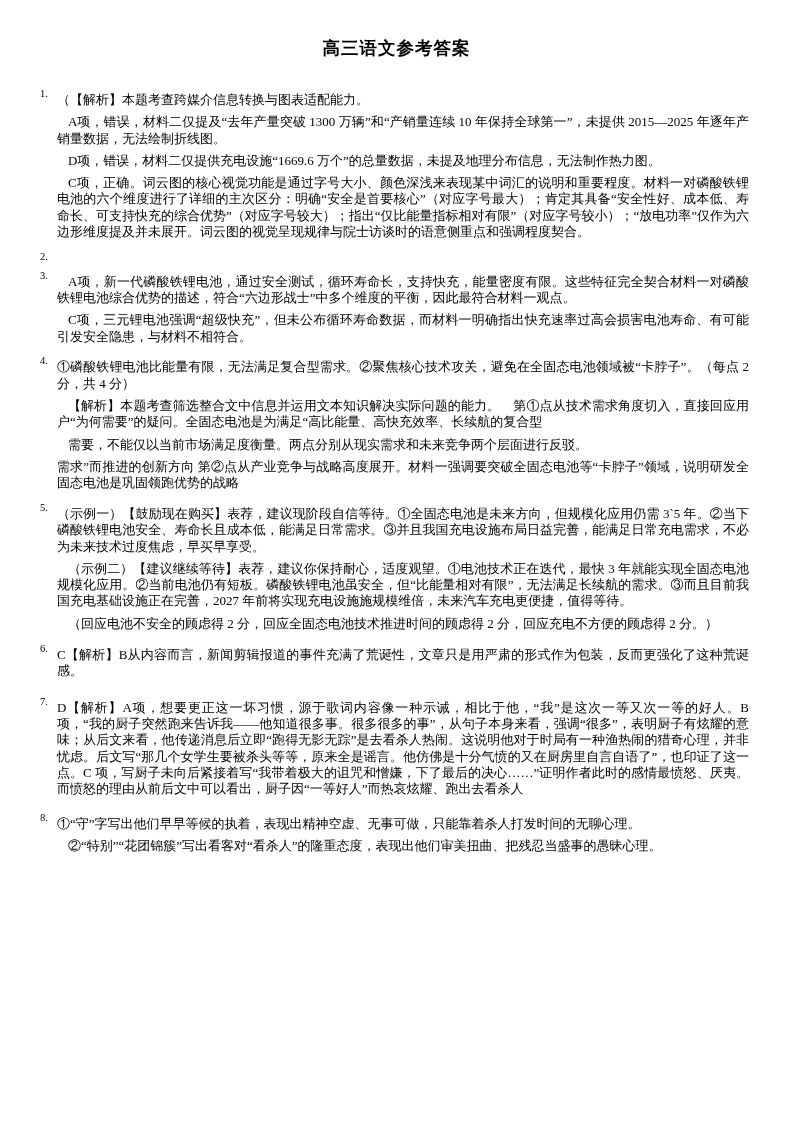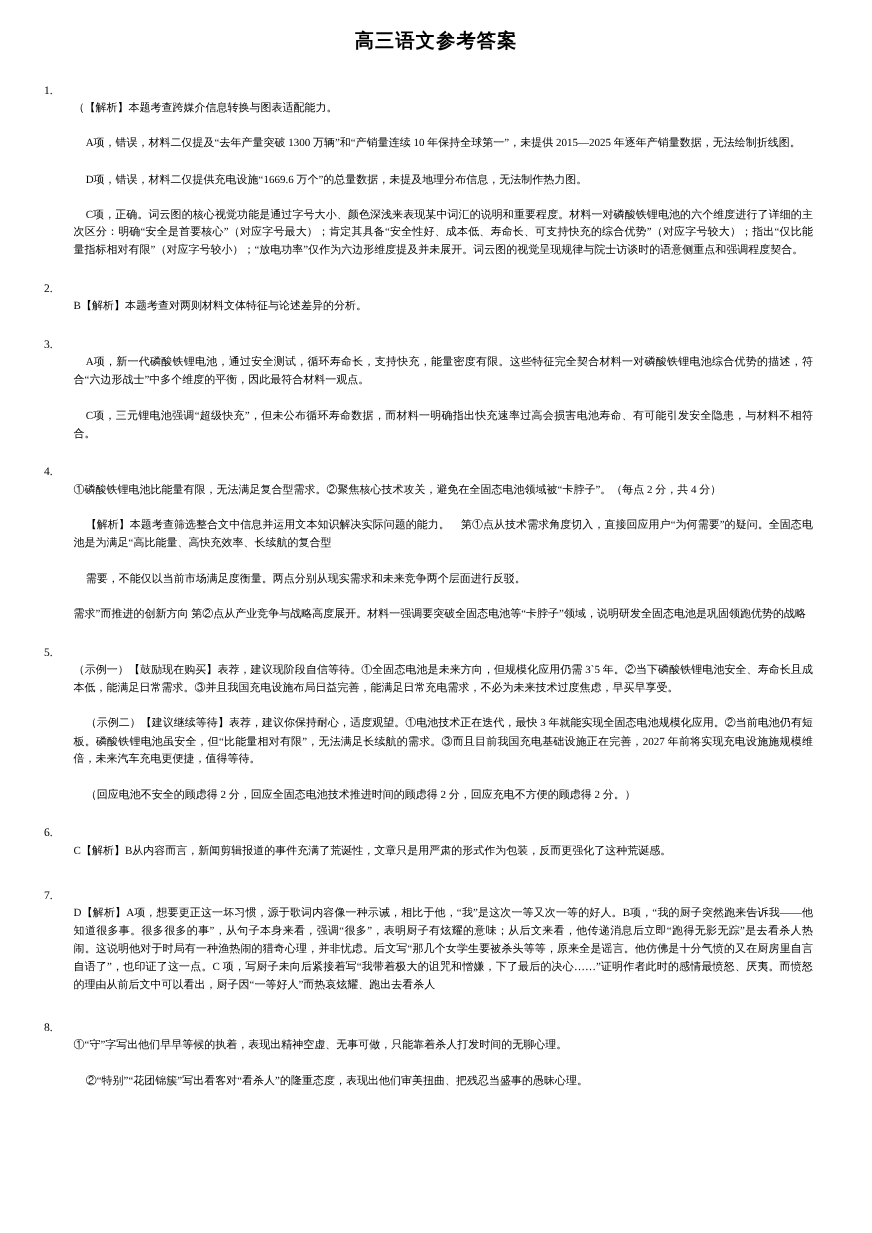--- a/index.html
+++ b/index.html
@@ -20,21 +20,21 @@
     width: 793px;
     height: 1121px;
     padding: 0;
     box-sizing: border-box;
   }
   .title {
     text-align: center;
     font-size: 17.5px;
     font-weight: bold;
     letter-spacing: 1px;
-    margin-top: 25px;
+    margin-top: 36px;
     margin-bottom: 26px;
     font-family: "Liberation Serif", "DejaVu Serif", serif;
   }
   .content {
     padding-left: 40px;
     padding-right: 38px;
   }
   .item {
     display: flex;
     align-items: flex-start;
@@ -45,22 +45,22 @@
     font-size: 10.5px;
     line-height: 16.3px;
     padding-right: 3px;
     white-space: nowrap;
     font-family: "Liberation Serif", "DejaVu Serif", serif;
   }
   .body {
     flex: 1 1 auto;
   }
   p.line {
-    margin: 16px;
-    font-size: 10px;
+    margin: 6px;
+    font-size: 13px;
     line-height: 16.3px;
     text-align: justify;
     text-justify: inter-ideograph;
     font-family: "Liberation Serif", "DejaVu Serif", serif;
   }
   p.ind {
     text-indent: 11px;
   }
   .blk {
     margin-bottom: 2.5px;
@@ -81,21 +81,20 @@
         <p class="line">（【解析】本题考查跨媒介信息转换与图表适配能力。</p>
         <p class="line ind">A项，错误，材料二仅提及“去年产量突破 1300 万辆”和“产销量连续 10 年保持全球第一”，未提供 2015—2025 年逐年产销量数据，无法绘制折线图。</p>
         <p class="line ind">D项，错误，材料二仅提供充电设施“1669.6 万个”的总量数据，未提及地理分布信息，无法制作热力图。</p>
         <p class="line ind">C项，正确。词云图的核心视觉功能是通过字号大小、颜色深浅来表现某中词汇的说明和重要程度。材料一对磷酸铁锂电池的六个维度进行了详细的主次区分：明确“安全是首要核心”（对应字号最大）；肯定其具备“安全性好、成本低、寿命长、可支持快充的综合优势”（对应字号较大）；指出“仅比能量指标相对有限”（对应字号较小）；“放电功率”仅作为六边形维度提及并未展开。词云图的视觉呈现规律与院士访谈时的语意侧重点和强调程度契合。</p>
       </div>
     </div>
 
     <div class="item blk">
       <div class="num">2.</div>
       <div class="body">
-        <p class="line">B【解析】本题考查对两则材料文体特征与论述差异的分析。</p>
       </div>
     </div>
 
     <div class="item blk">
       <div class="num">3.</div>
       <div class="body">
         <p class="line ind">A项，新一代磷酸铁锂电池，通过安全测试，循环寿命长，支持快充，能量密度有限。这些特征完全契合材料一对磷酸铁锂电池综合优势的描述，符合“六边形战士”中多个维度的平衡，因此最符合材料一观点。</p>
         <p class="line ind">C项，三元锂电池强调“超级快充”，但未公布循环寿命数据，而材料一明确指出快充速率过高会损害电池寿命、有可能引发安全隐患，与材料不相符合。</p>
       </div>
     </div>

